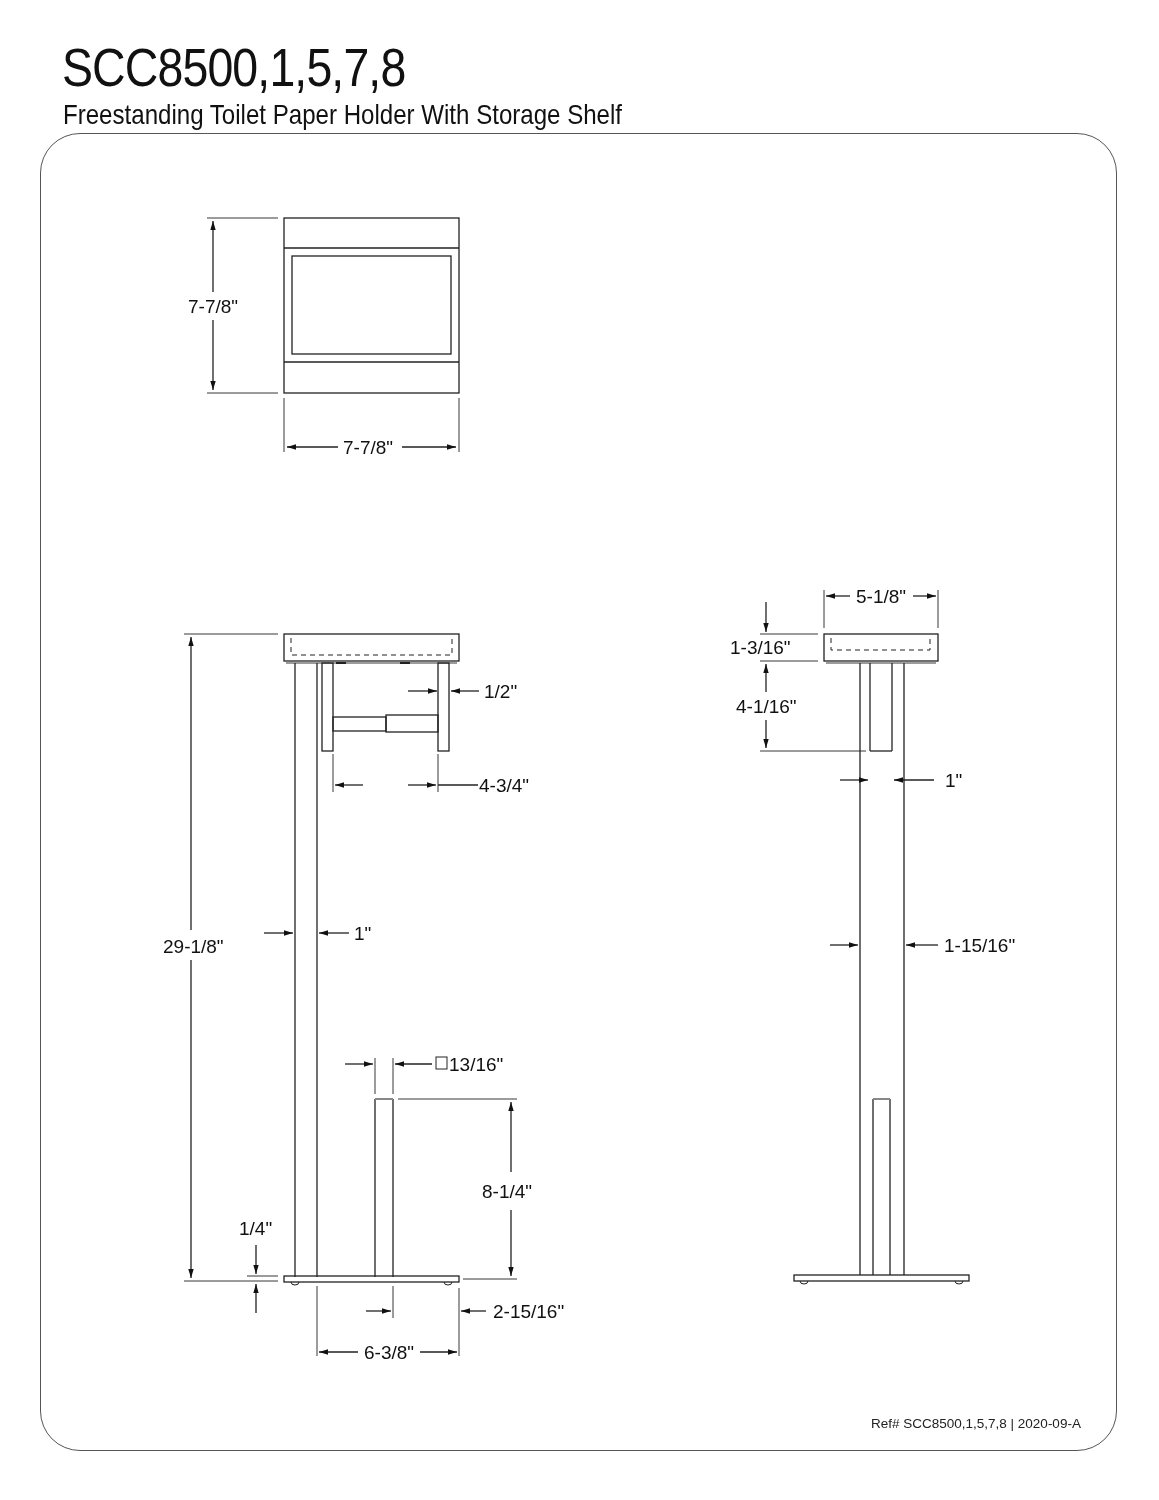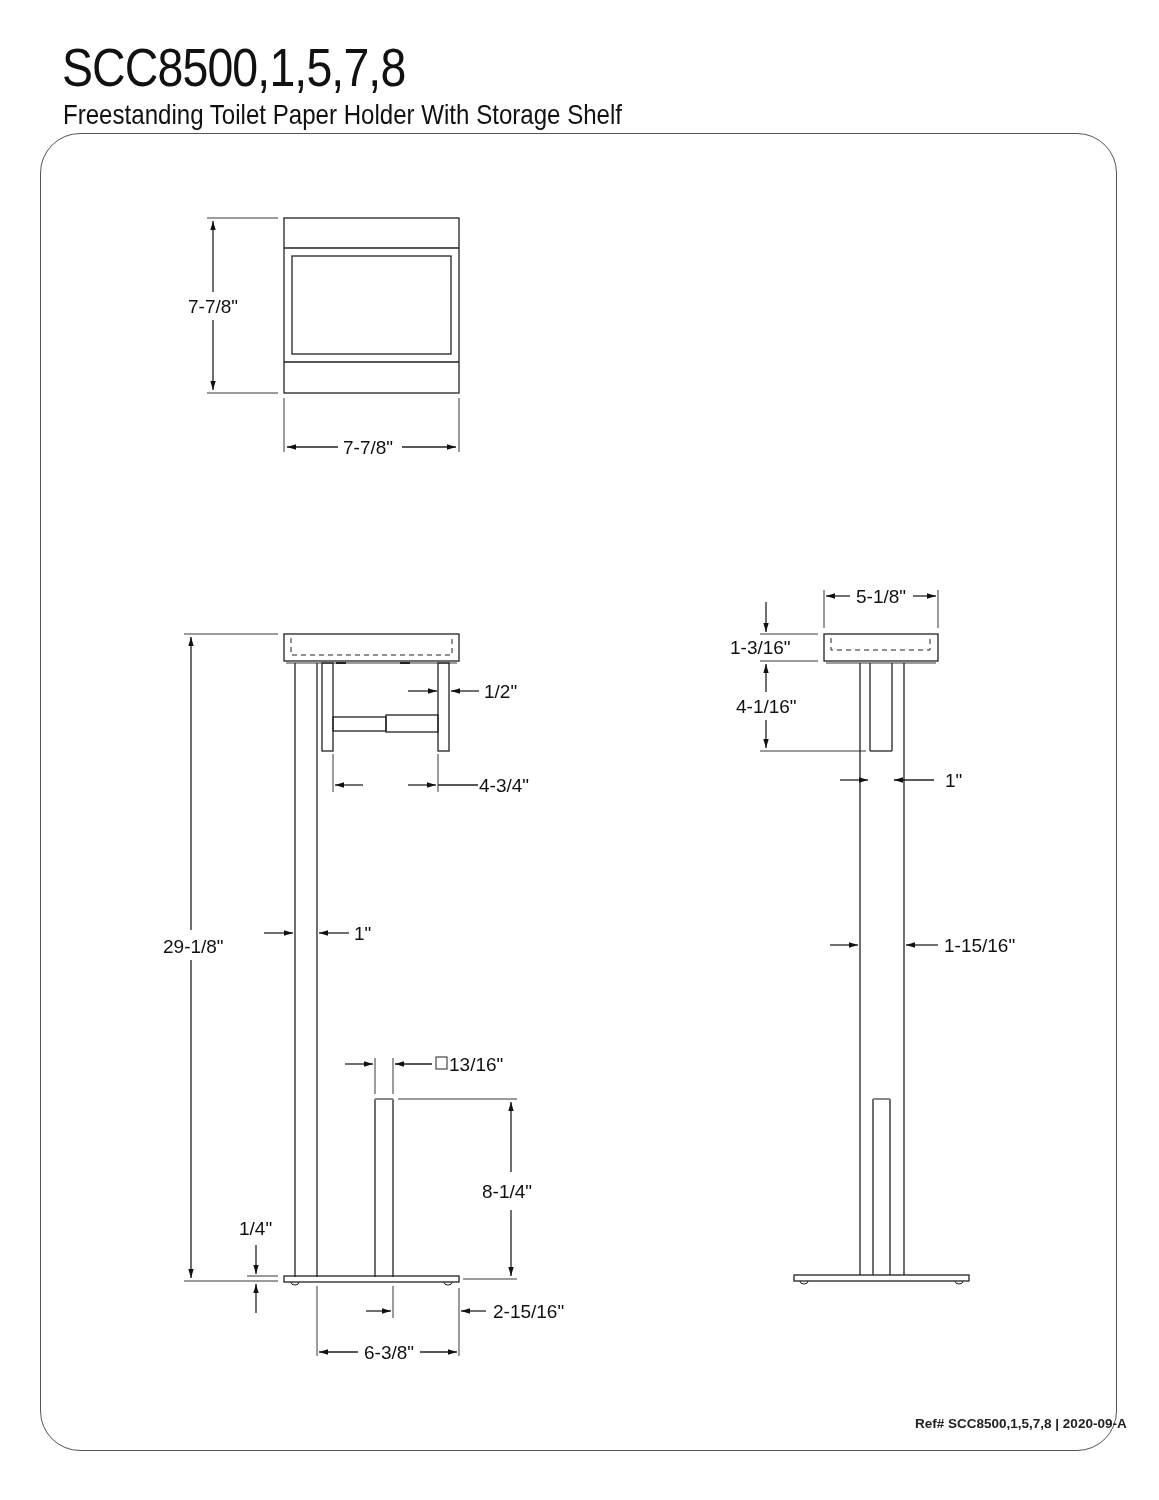--- a/index.html
+++ b/index.html
@@ -6,21 +6,21 @@
   body { width:1159px; height:1500px; position:relative; overflow:hidden;
          font-family:"Liberation Sans", sans-serif; color:#111; }
   .title { position:absolute; left:62px; top:40px; font-size:54px; letter-spacing:-1px;
            transform:scaleX(0.86); transform-origin:left top; line-height:1; }
   .subtitle { position:absolute; left:63px; top:101px; font-size:28px;
               transform:scaleX(0.86); transform-origin:left top; line-height:1; }
   .frame { position:absolute; left:40px; top:133px; width:1077px; height:1318px;
            border:1.6px solid #555; border-radius:40px; box-sizing:border-box; }
   svg { position:absolute; left:0; top:0; }
   svg text { font-family:"Liberation Sans", sans-serif; font-size:19px; fill:#111; }
-  .ref { position:absolute; left:915px; top:1416px; font-size:13.5px; color:#222;font-weight:bold; }
+  .ref { position:absolute; left:871px; top:1416px; font-size:13.5px; color:#222; }
 </style>
 </head>
 <body>
 
 <div class="title">SCC8500,1,5,7,8</div>
 <div class="subtitle">Freestanding Toilet Paper Holder With Storage Shelf</div>
 <div class="frame"></div>
 
 <svg width="1159" height="1500" viewBox="0 0 1159 1500">
   <defs>

